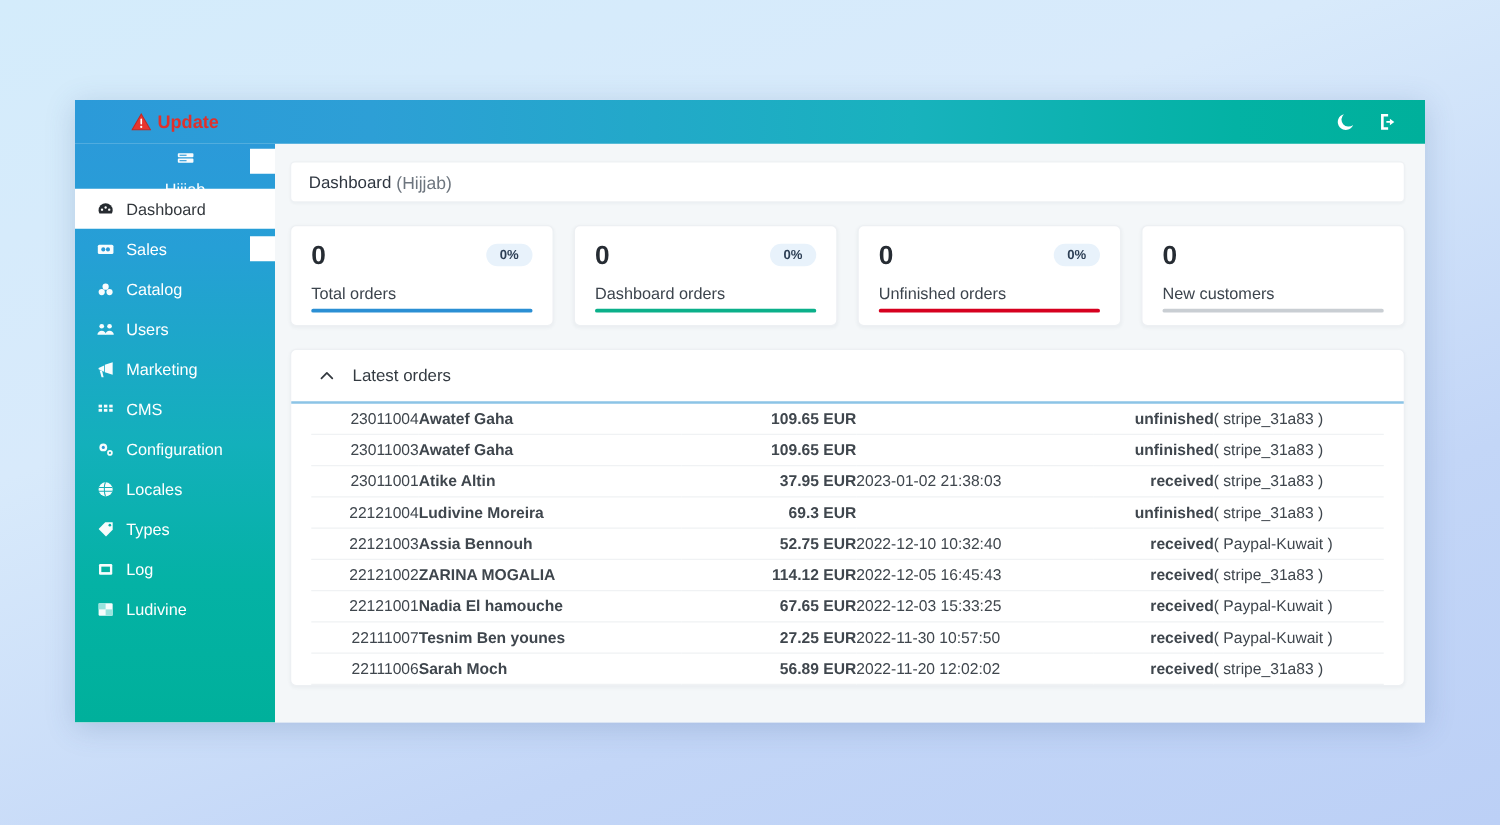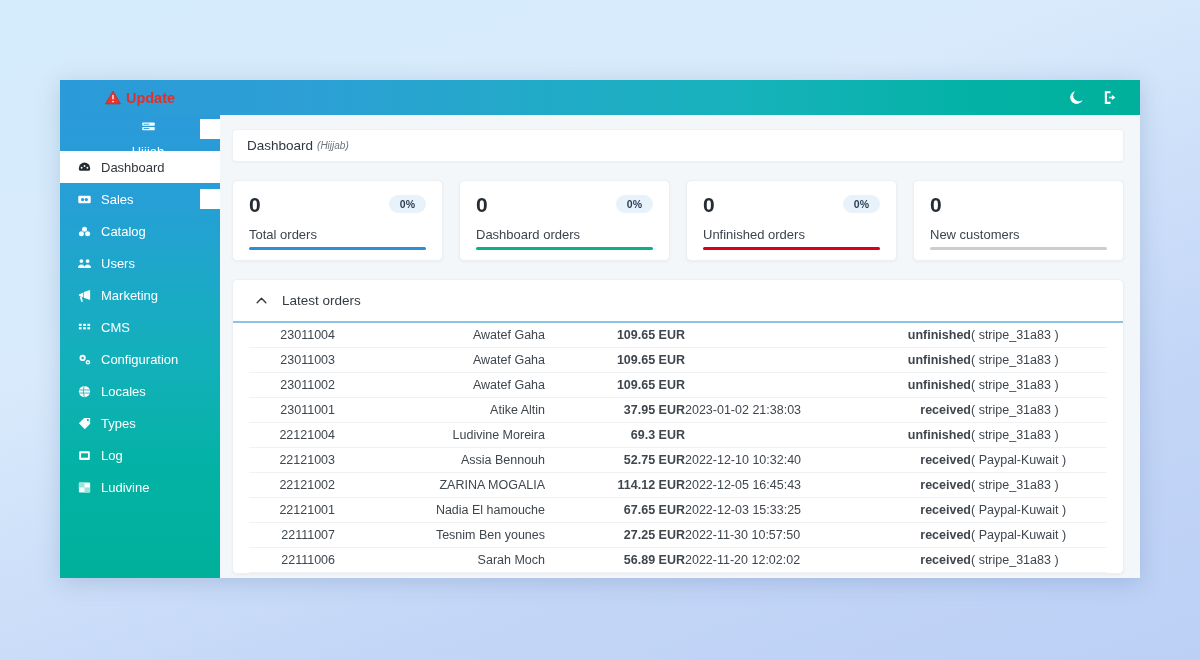--- a/index.html
+++ b/index.html
@@ -115,21 +115,21 @@
     border: 1px solid #eef1f4;
     border-radius: 4px;
     height: 33px;
     display: flex;
     align-items: center;
     padding: 0 14px;
     font-size: 13.5px;
     color: #2f3640;
     box-shadow: 0 1px 2px rgba(30,50,80,.04);
   }
-  .breadcrumb .bc-sub { font-size: 10px; color: #6d757e; margin-left: 4px; font-style: italic; }
+  .breadcrumb .bc-sub { font-size: 14px; color: #6d757e; margin-left: 4px; }
 
   
   .cards {
     display: flex;
     gap: 16px;
     margin-top: 18px;
   }
   .card {
     flex: 1 1 0;
     background: #ffffff;
@@ -194,21 +194,21 @@
   table.orders { width: 100%; border-collapse: collapse; }
   table.orders tr { border-bottom: 1px solid #f0f2f4; }
   table.orders td {
     font-size: 12.5px;
     color: #3f464d;
     padding: 5px 0;
     height: 23px;
     white-space: nowrap;
   }
   td.c-id    { width: 86px;  text-align: right; color: #545b62; padding-right: 8px; }
-  td.c-name  { width: 210px; text-align: right;  color: #474e55; }
+  td.c-name  { width: 210px; text-align: left;  color: #474e55; font-weight: bold; }
   td.c-amt   { width: 140px; text-align: right; font-weight: bold; color: #2f353b; padding-right: 42px; }
   td.c-date  { width: 190px; text-align: left;  color: #4a5158; }
   td.c-stat  { width: 96px;  text-align: right; font-weight: bold; color: #2f353b; }
   td.c-gate  { text-align: left; color: #5d646b; padding-left: 7px; }
 </style>
 </head>
 <body>
 
 <div class="window">
 
@@ -431,28 +431,20 @@
               </tr>
               <tr>
                 <td class="c-id">23011003</td>
                 <td class="c-name">Awatef Gaha</td>
                 <td class="c-amt">109.65 EUR</td>
                 <td class="c-date"></td>
                 <td class="c-stat">unfinished</td>
                 <td class="c-gate">( stripe_31a83 )</td>
               </tr>
               <tr>
-                <td class="c-id">23011002</td>
-                <td class="c-name">Awatef Gaha</td>
-                <td class="c-amt">109.65 EUR</td>
-                <td class="c-date"></td>
-                <td class="c-stat">unfinished</td>
-                <td class="c-gate">( stripe_31a83 )</td>
-              </tr>
-              <tr>
                 <td class="c-id">23011001</td>
                 <td class="c-name">Atike Altin</td>
                 <td class="c-amt">37.95 EUR</td>
                 <td class="c-date">2023-01-02 21:38:03</td>
                 <td class="c-stat">received</td>
                 <td class="c-gate">( stripe_31a83 )</td>
               </tr>
               <tr>
                 <td class="c-id">22121004</td>
                 <td class="c-name">Ludivine Moreira</td>

